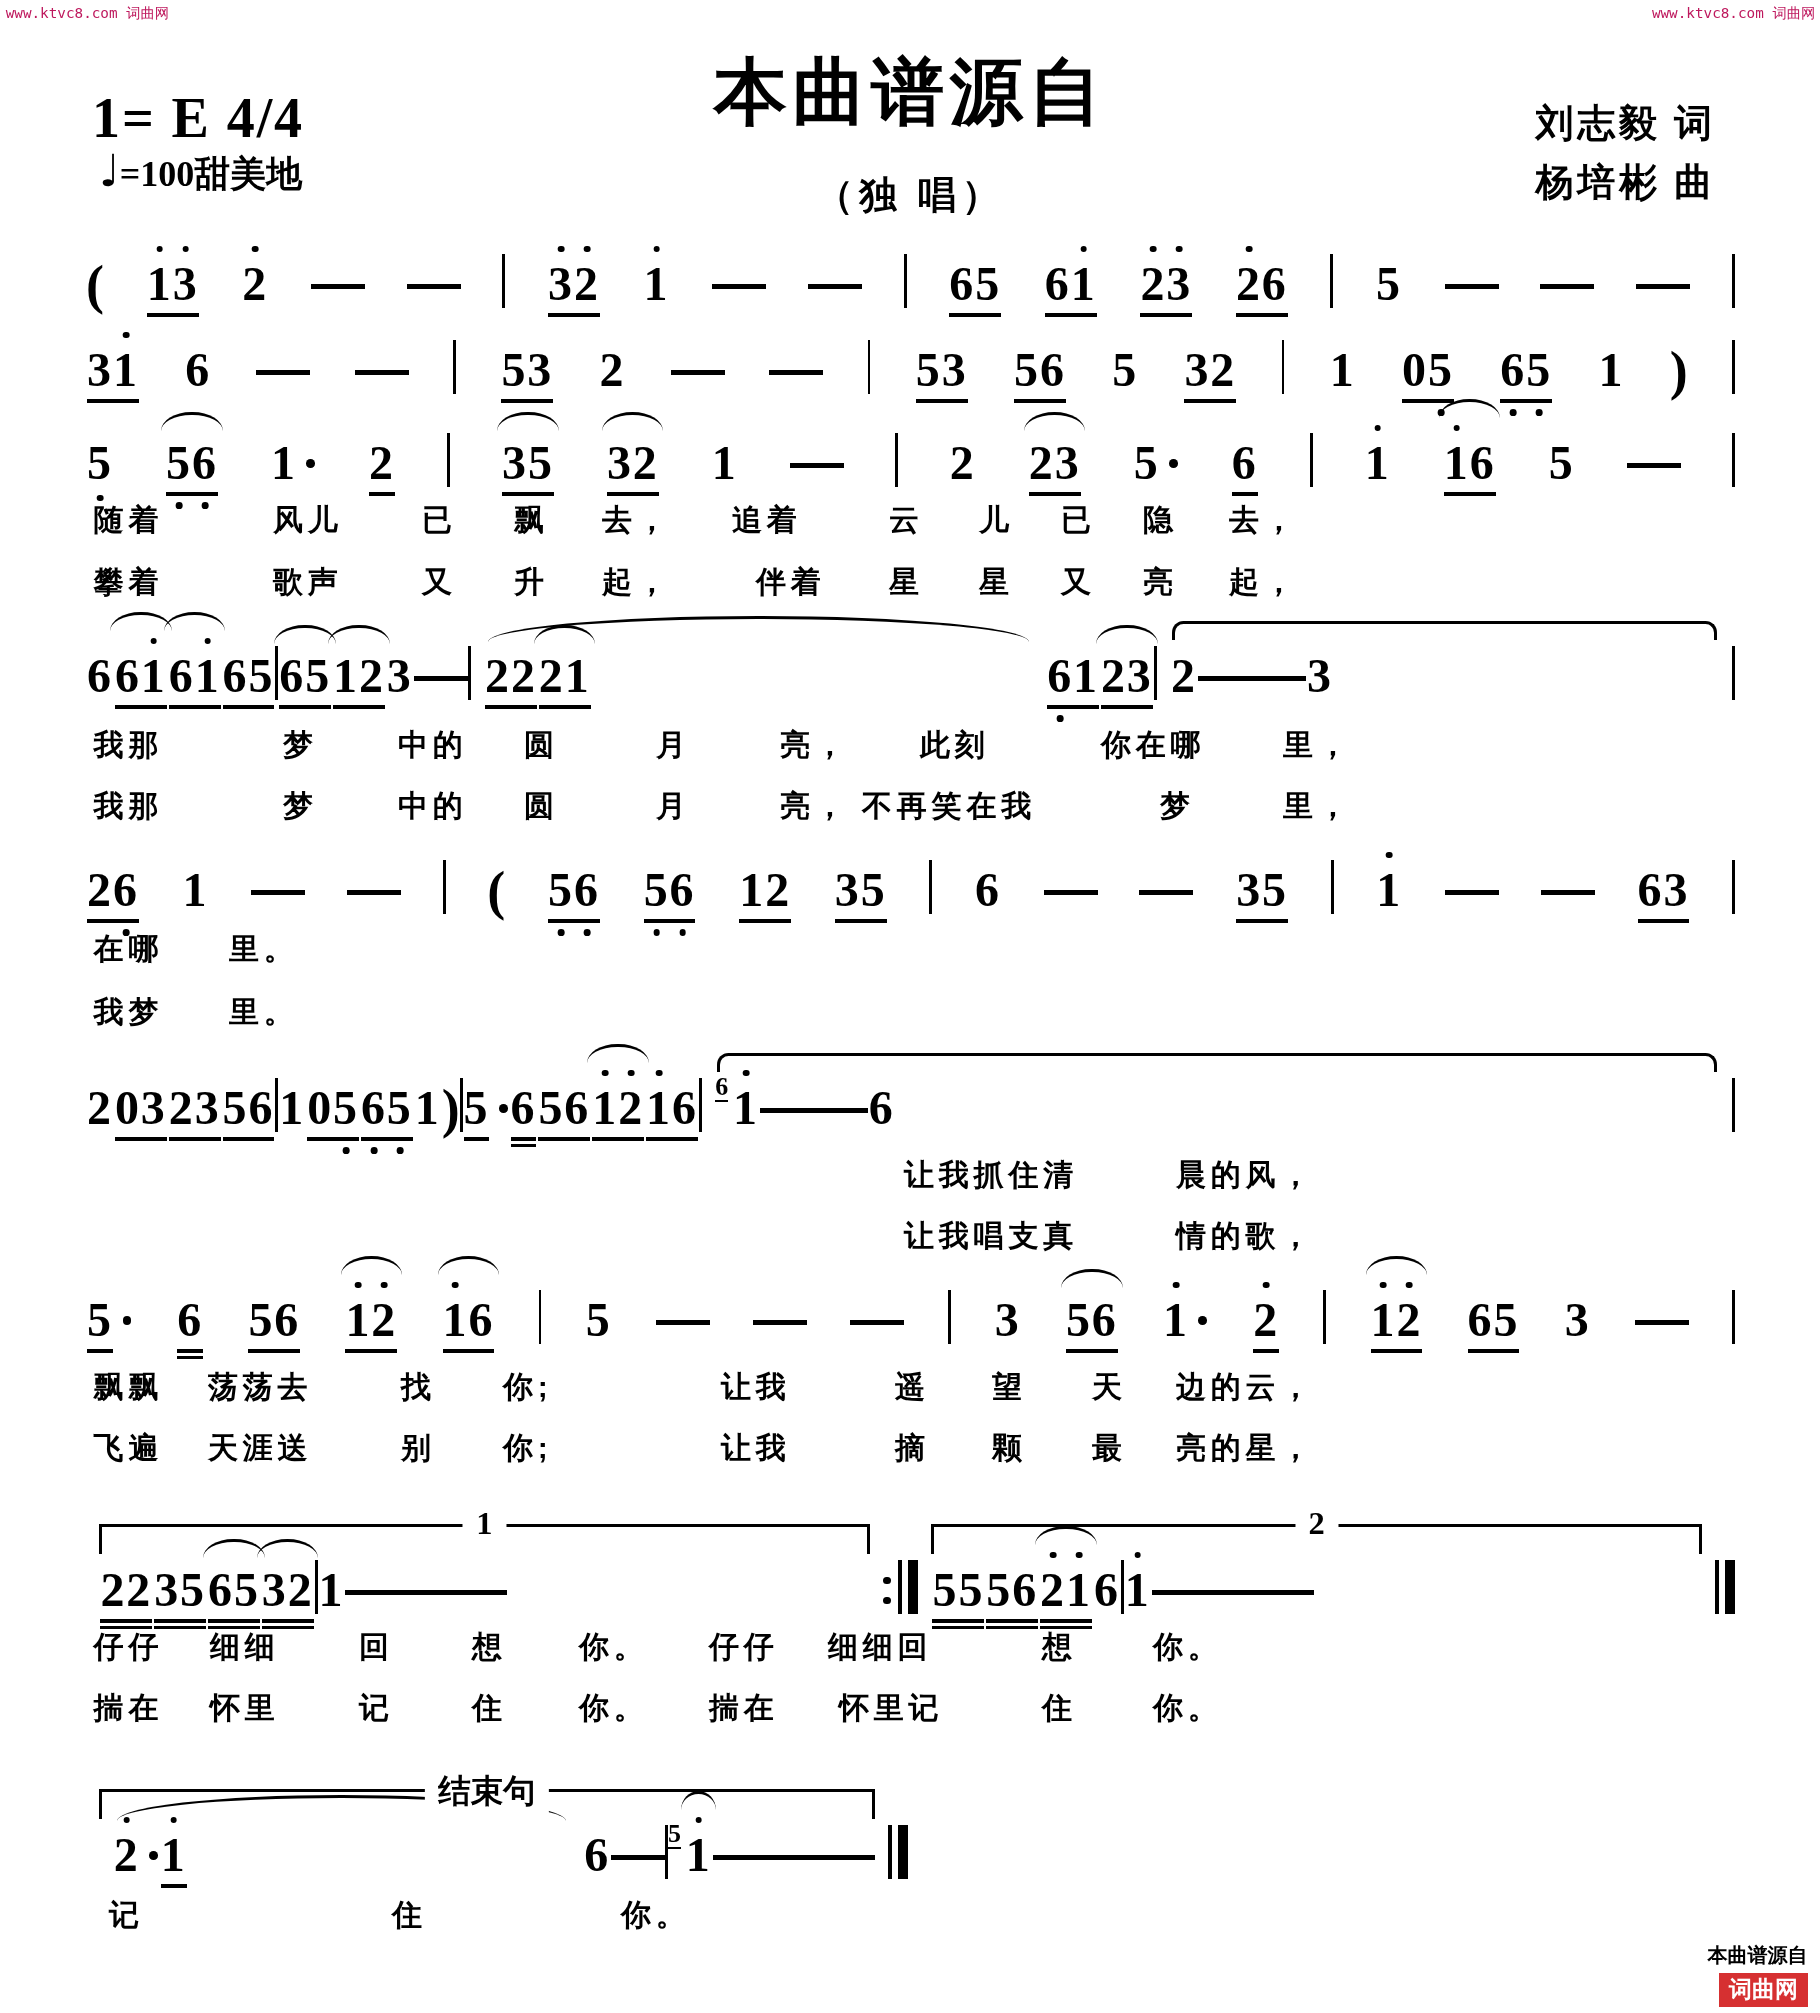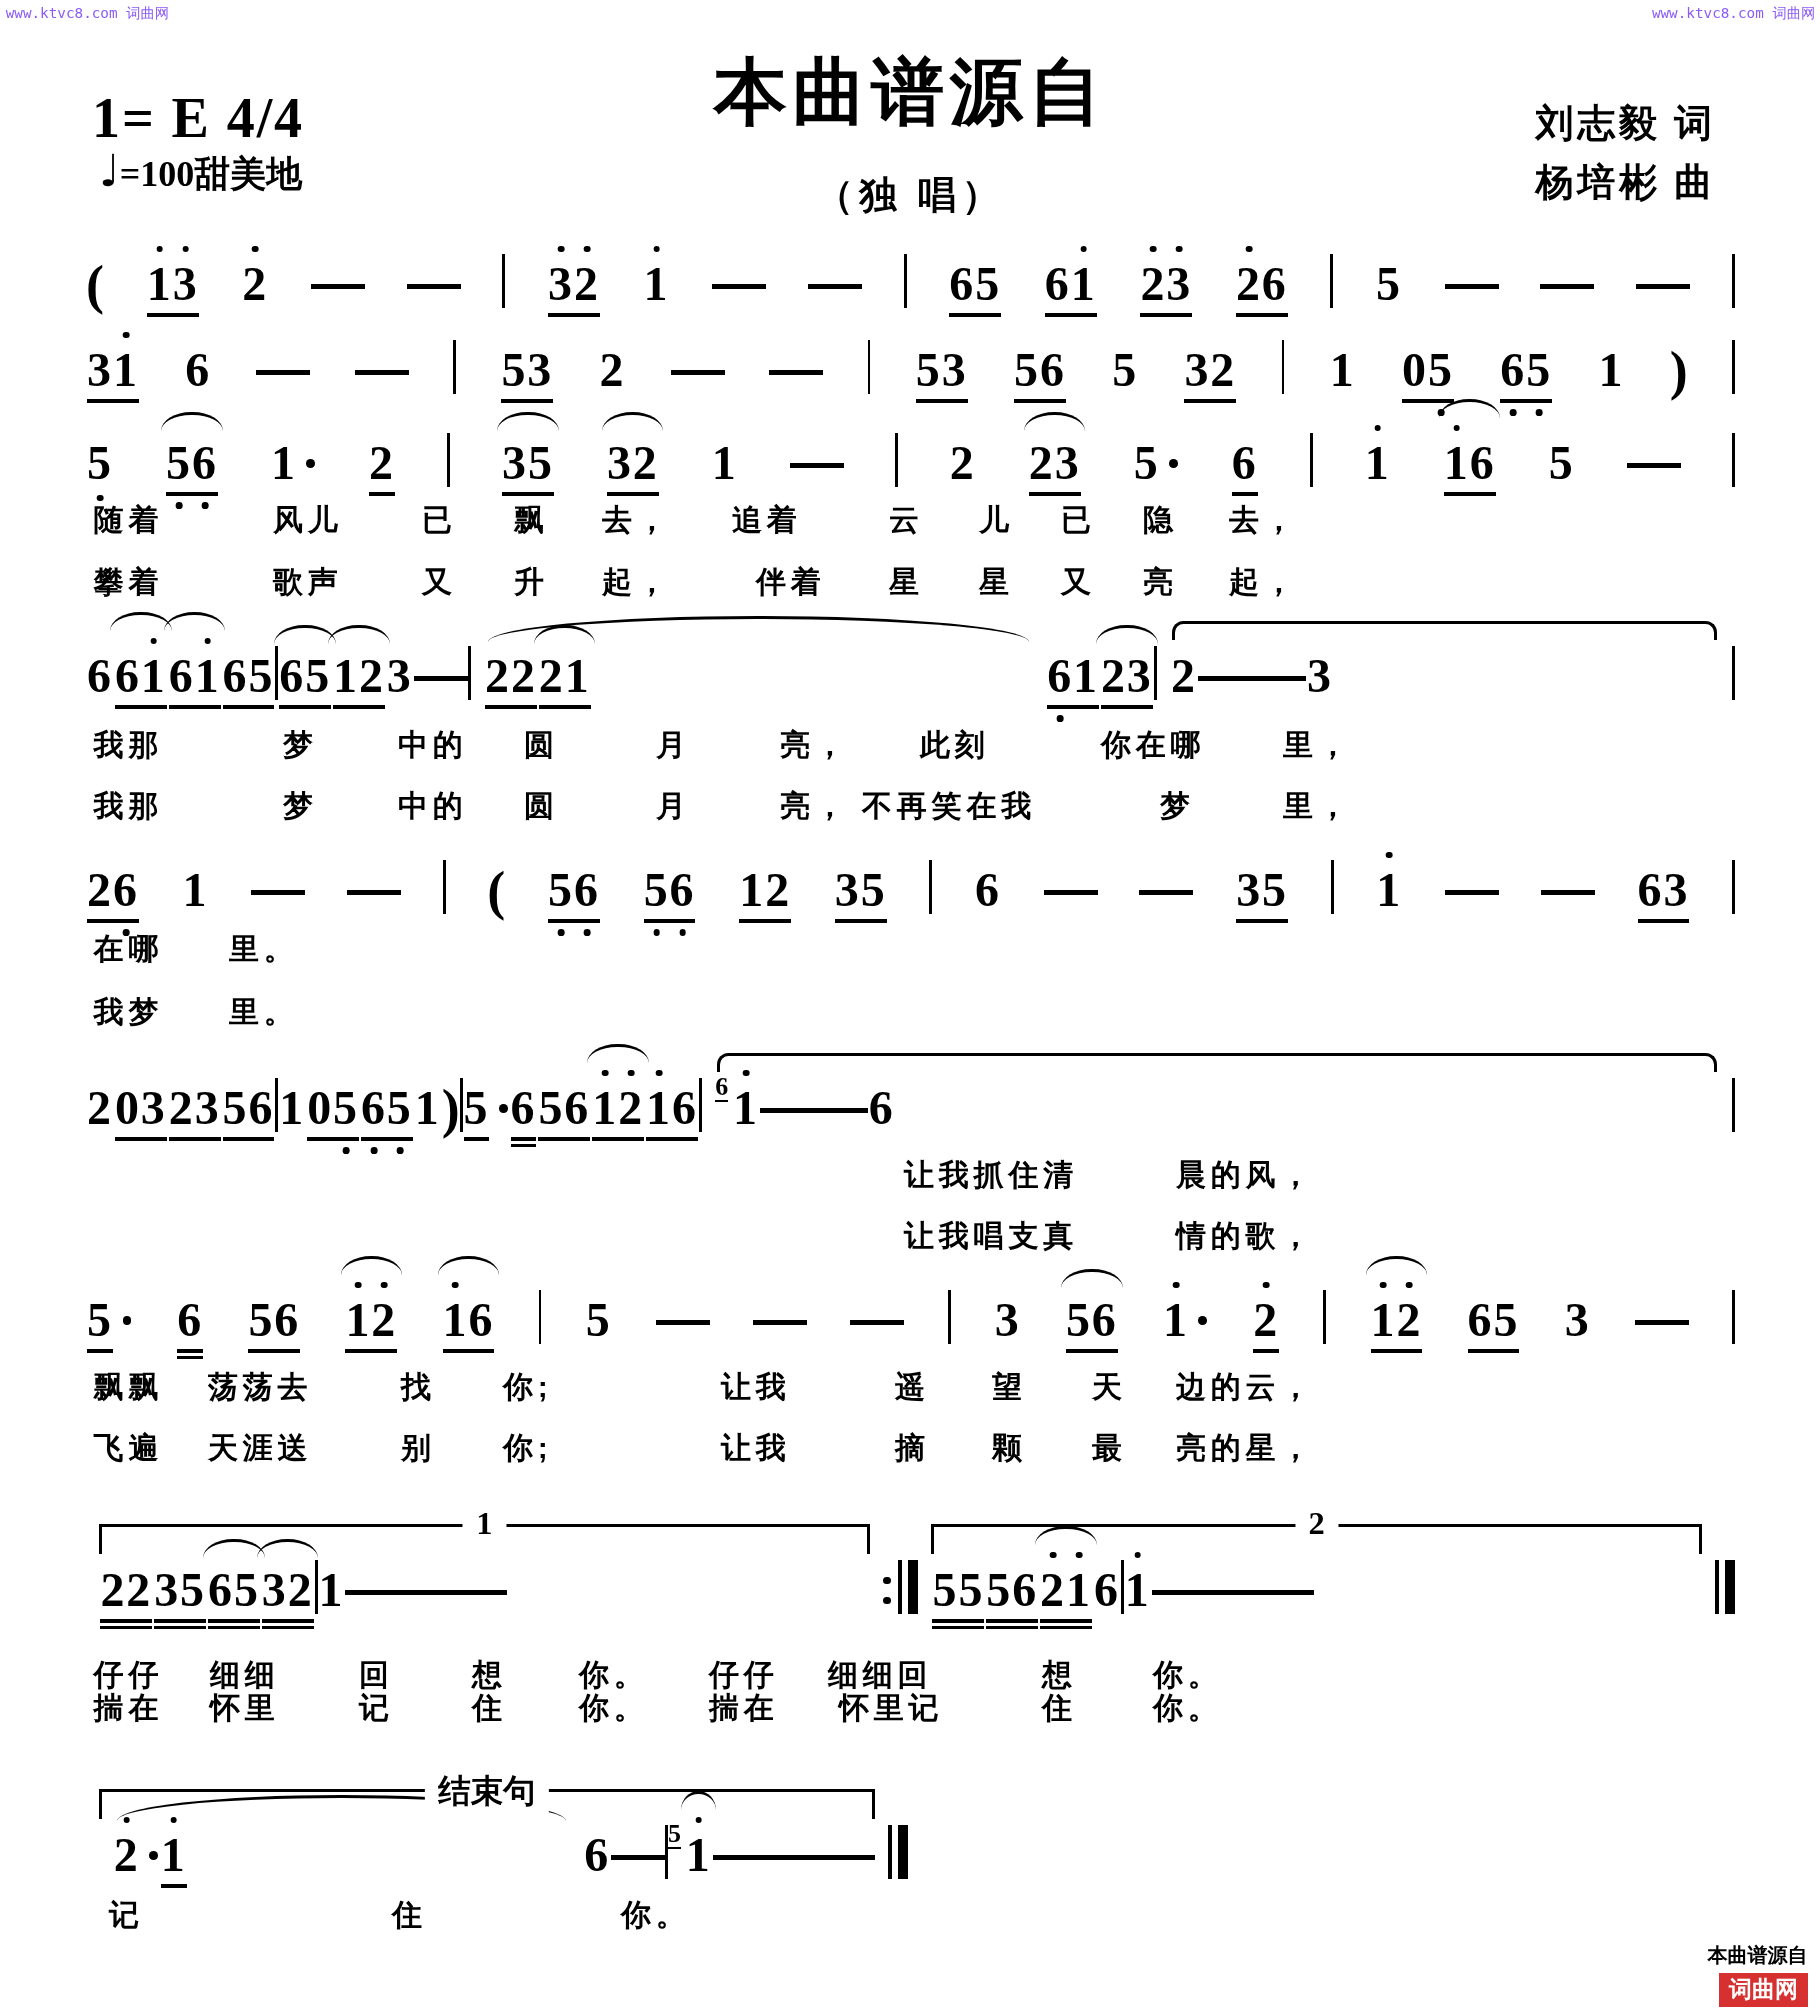--- a/index.html
+++ b/index.html
@@ -1,19 +1,19 @@
 <!DOCTYPE html>
 <html><head>
 <meta charset="utf-8">
 <style>
   html,body{margin:0;padding:0;}
   body{width:1821px;height:2013px;position:relative;background:#fff;color:#000;
        font-family:"Liberation Serif","DejaVu Sans",serif;overflow:hidden;}
 
-  .watermark{position:absolute;top:3.8px;font:14.3px "DejaVu Sans Mono",monospace;color:#8b5cf6;}
+  .watermark{position:absolute;top:3.8px;font:14.3px "DejaVu Sans Mono",monospace;color:#be185d;}
   .watermark.wl{left:5.7px;}
   .watermark.wr{right:5.7px;}
 
   .key-sig{position:absolute;top:86px;left:92px;font-weight:bold;font-size:56px;letter-spacing:1.9px;}
   .tempo{position:absolute;top:145px;left:99px;font-weight:bold;font-size:36px;}
   .tempo .tnote{font-family:"DejaVu Sans",sans-serif;font-size:44px;}
   .title{position:absolute;top:44px;left:0;right:0;margin:0;text-align:center;
          font-size:73px;font-weight:bold;letter-spacing:5.7px;}
   .subtitle{position:absolute;top:170px;left:0;right:0;text-align:center;
             font-size:38px;font-weight:bold;letter-spacing:5.7px;}
@@ -596,21 +596,21 @@
       <span class="lyric-seg" style="left: 7.6px;">飞遍</span>
       <span class="lyric-seg" style="left: 122px;">天涯送</span>
       <span class="lyric-seg" style="left: 315px;">别</span>
       <span class="lyric-seg" style="left: 417px;">你;</span>
       <span class="lyric-seg" style="left: 635px;">让我</span>
       <span class="lyric-seg" style="left: 809px;">摘</span>
       <span class="lyric-seg" style="left: 906px;">颗</span>
       <span class="lyric-seg" style="left: 1006px;">最</span>
       <span class="lyric-seg" style="left: 1090px;">亮的星，</span>
     </div>
-    <div class="lyric-row" style="top: 1627px; left: 86px; width: 1649px; margin-top: 28px;">
+    <div class="lyric-row" style="top: 1627px; left: 86px; width: 1649px;">
       <span class="lyric-seg" style="left: 7.6px;">仔仔</span>
       <span class="lyric-seg" style="left: 124px;">细细</span>
       <span class="lyric-seg" style="left: 273px;">回</span>
       <span class="lyric-seg" style="left: 386px;">想</span>
       <span class="lyric-seg" style="left: 493px;">你。</span>
       <span class="lyric-seg" style="left: 623px;">仔仔</span>
       <span class="lyric-seg" style="left: 742px;">细细回</span>
       <span class="lyric-seg" style="left: 956px;">想</span>
       <span class="lyric-seg" style="left: 1067px;">你。</span>
     </div>

